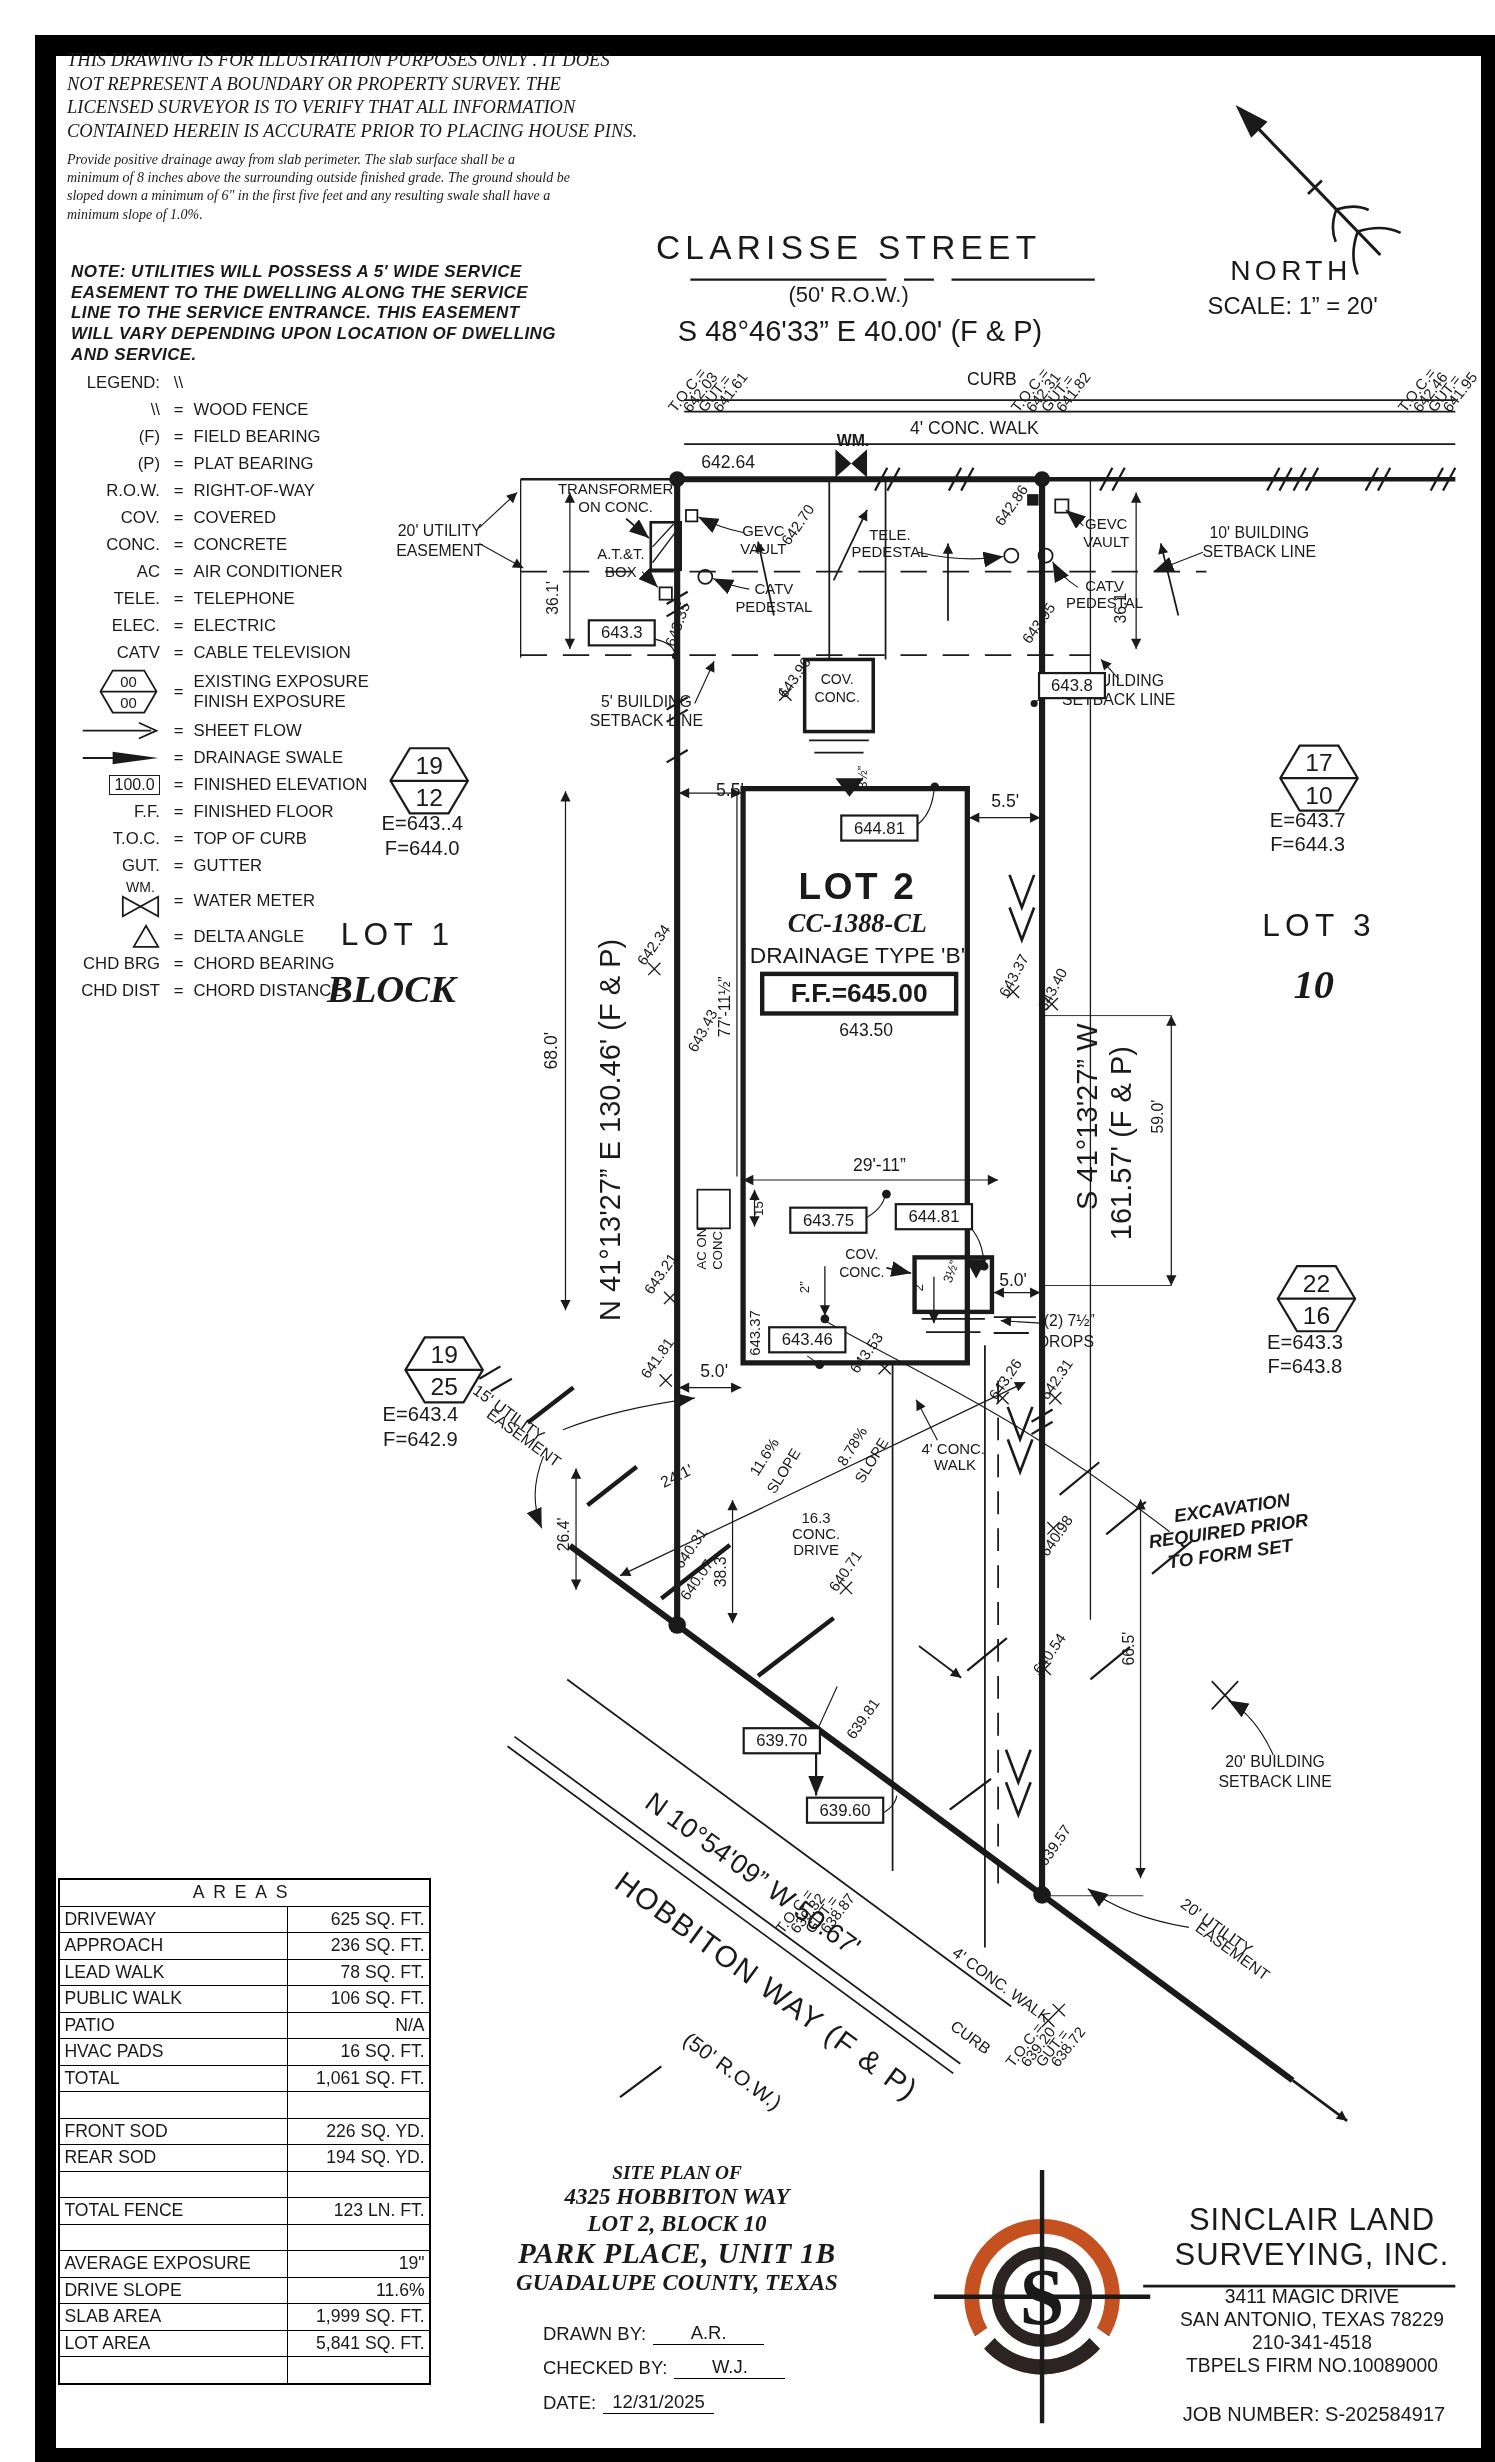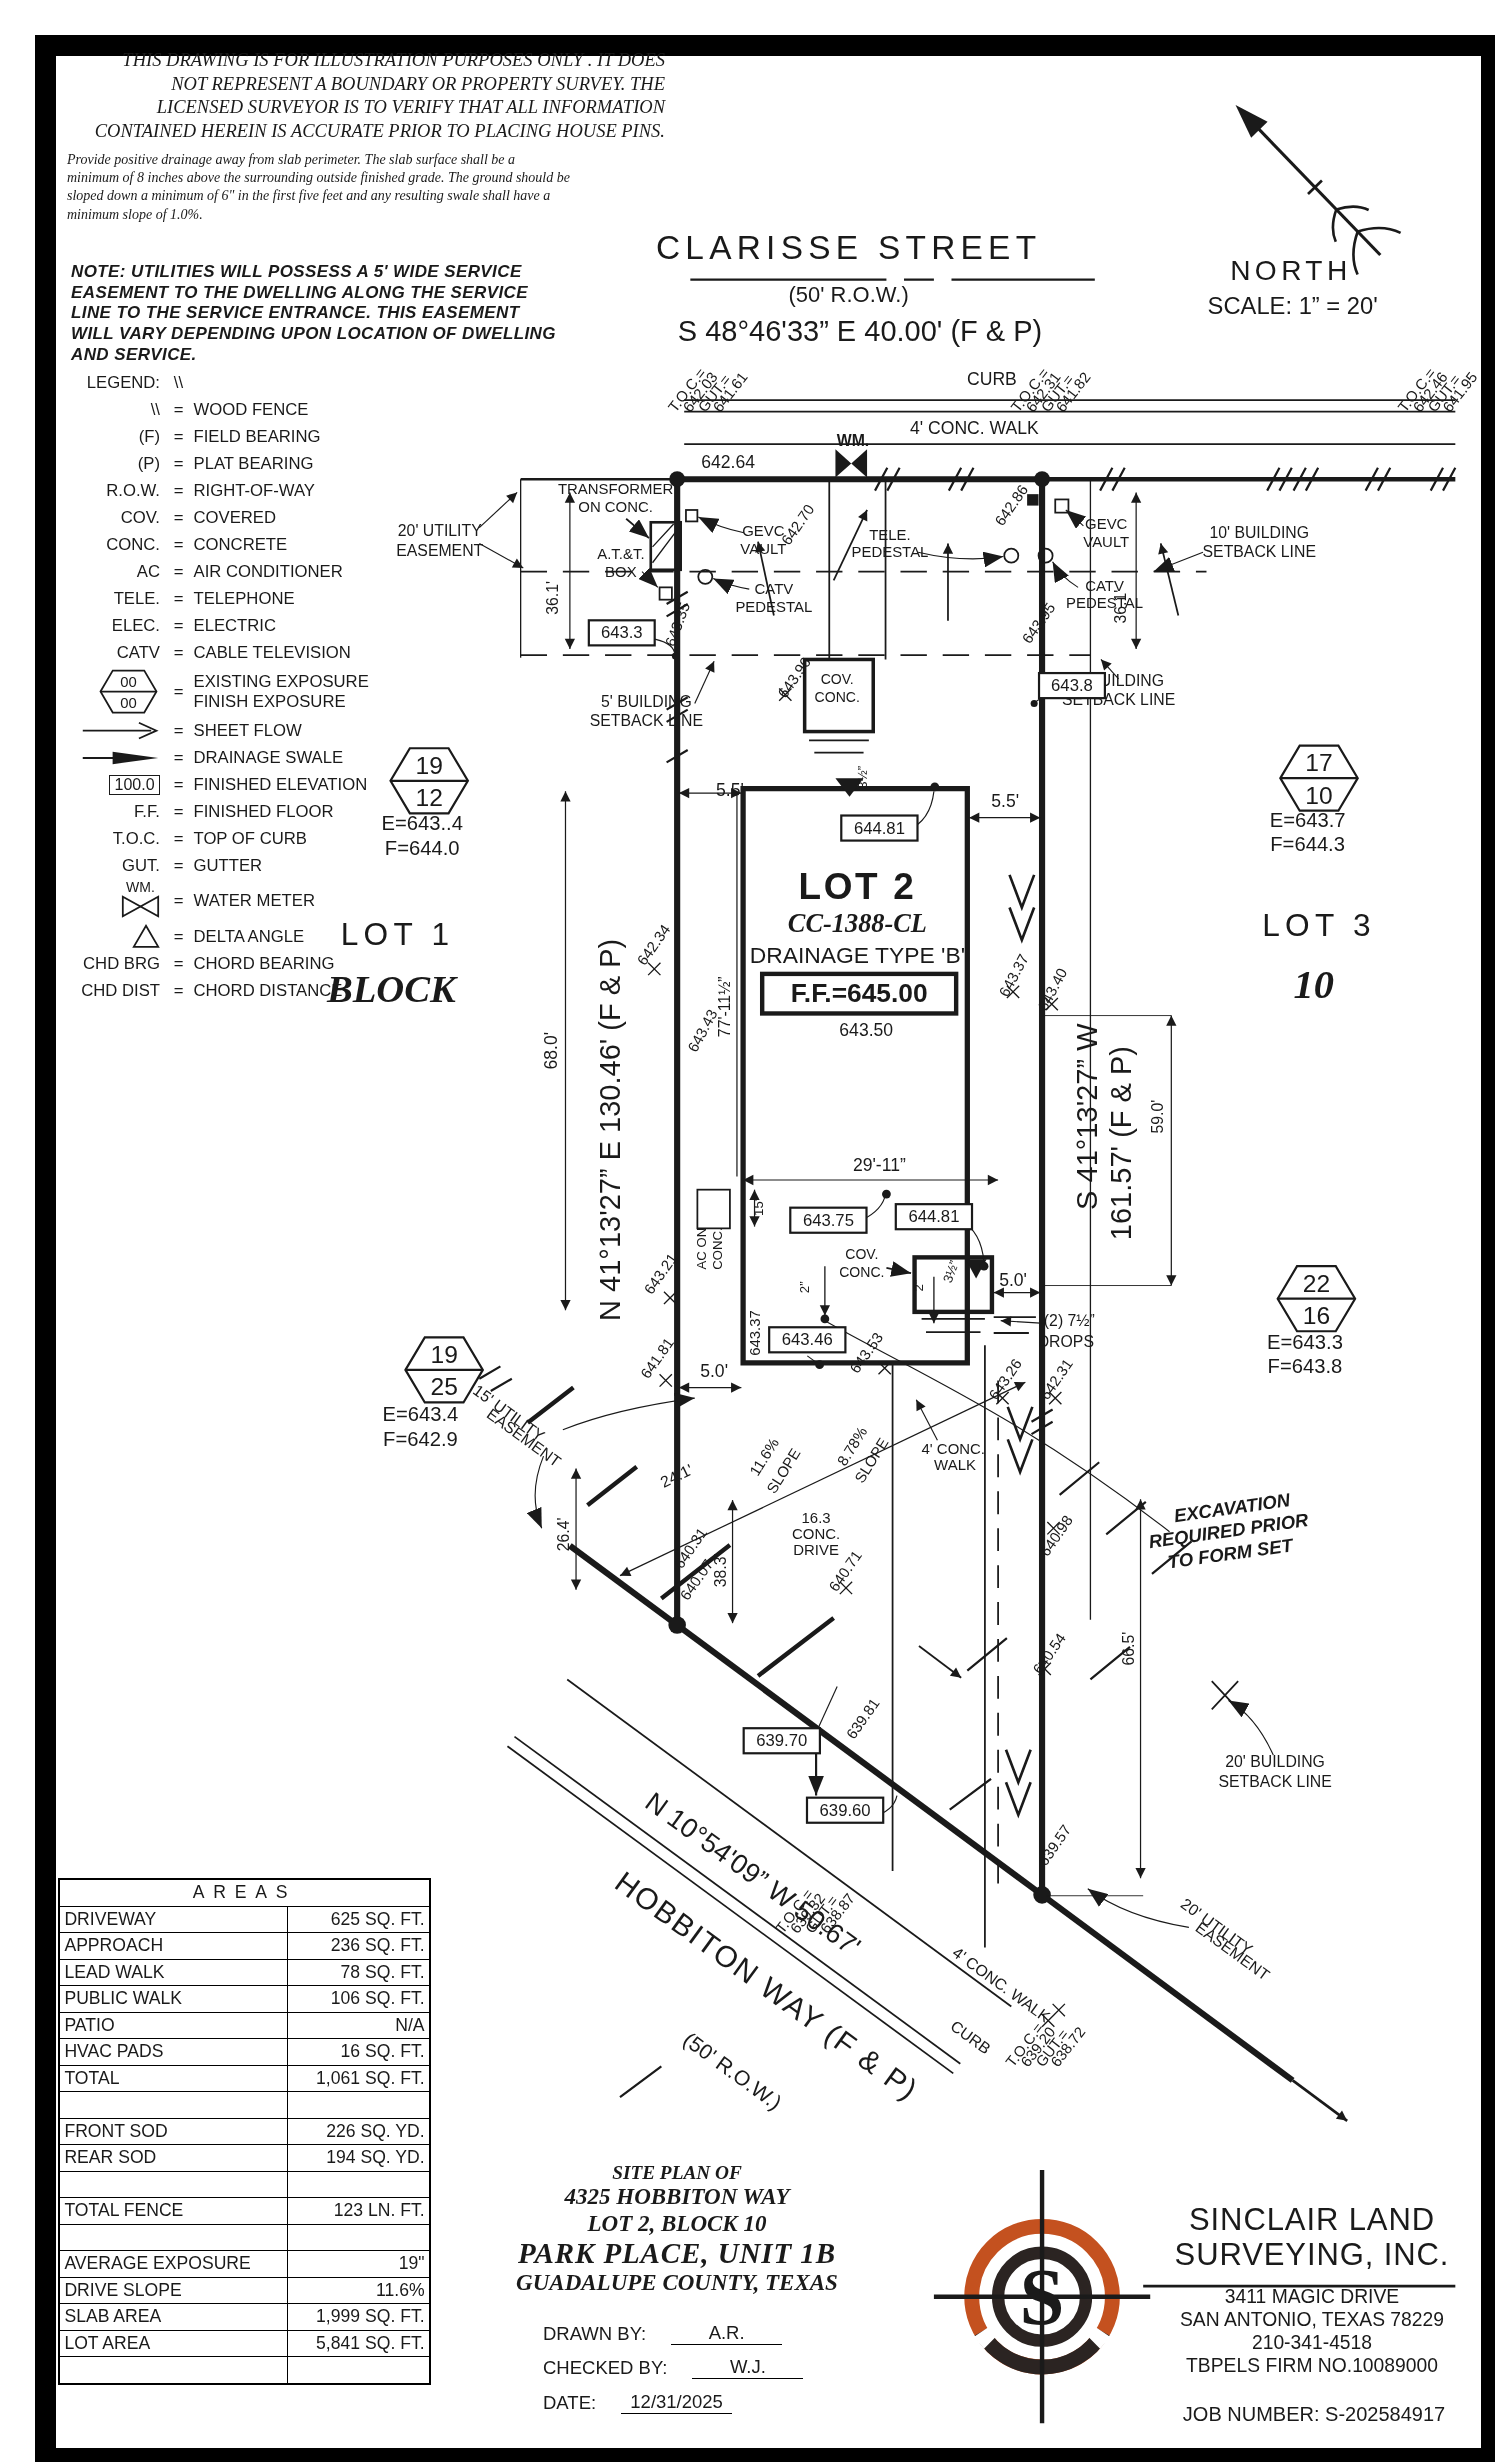--- a/index.html
+++ b/index.html
@@ -1,40 +1,40 @@
 <!DOCTYPE html>
 <html style="font-size:14px"><head>
 <meta charset="utf-8">
 <style>
   html,body{margin:0;padding:0;background:#888;}
   #page{position:relative;width:1495px;height:2462px;background:#fff;font-family:"Liberation Sans",sans-serif;color:#1a1a1a;overflow:hidden;}
   .abs{position:absolute;}
   #border{left:35px;top:35px;width:1425px;height:2392px;border:21px solid #000;}
   
-  #note1{left:67px;top:49px;width:598px;font-family:"Liberation Serif",serif;font-style:italic;font-size:18.5px;line-height:1.28;white-space:pre-line;text-align:right;}
+  #note1{left:67px;top:49px;width:598px;font-family:"Liberation Serif",serif;font-style:italic;font-size:18.5px;line-height:1.28;white-space:pre-line;}
   #note2{left:67px;top:151px;width:624px;font-family:"Liberation Serif",serif;font-style:italic;font-size:14px;line-height:1.3;white-space:pre-line;}
   #note3{left:71px;top:262px;width:510px;font-weight:bold;font-style:italic;font-size:17px;line-height:1.22;white-space:pre-line;letter-spacing:0.4px;}
   
   #legend{left:70px;top:369px;width:369px;font-size:16.7px;}
   .lrow{display:flex;align-items:center;min-height:27px;}
   .lsym{width:90px;text-align:right;flex:none;padding-right:3.5px;}
   .leq{width:30px;text-align:center;flex:none;}
   .llab{flex:1;}
   .lbox{display:inline-block;border:1.8px solid #1a1a1a;padding:0 4.4px;font-size:16px;}
   
   #areas{left:58px;top:1878px;width:373px;border:2.6px solid #000;border-collapse:collapse;font-size:17.6px;}
   #areas td,#areas th{border:1.8px solid #000;height:25.5px;padding:0 4.4px;}
   #areas th{font-weight:normal;letter-spacing:8.8px;font-size:17.6px;}
   #areas td.v{width:132px;text-align:right;white-space:nowrap;}
   
   #siteplan{left:488px;top:2162px;width:378px;text-align:center;font-family:"Liberation Serif",serif;font-weight:bold;font-style:italic;line-height:1.15;}
   #siteplan .s0{font-size:19.3px}#siteplan .s1{font-size:23px}#siteplan .s2{font-size:23px}
   #siteplan .s3{font-size:29px;letter-spacing:0.9px}#siteplan .s4{font-size:23px}
   #signoff{left:543px;top:2322px;width:290px;font-size:18.5px;}
-  .sigrow{display:flex;margin-bottom:11.4px;align-items:flex-end;gap:18px;}
+  .sigrow{display:flex;margin-bottom:11.4px;align-items:flex-end;}
   .sigl{flex:none;}
   .sigv{flex:none;min-width:97px;text-align:center;border-bottom:1.8px solid #000;margin-left:7px;padding:0 7px;}
   #company{left:1159px;top:2203px;width:306px;text-align:center;}
   #coname{font-size:31px;line-height:1.12;letter-spacing:0.9px;white-space:pre-line;}
   #coaddr{margin-top:12.3px;border-top:0;font-size:19.3px;line-height:1.2;white-space:pre-line;}
   #cojob{left:1159px;top:2403px;width:310px;font-size:20px;text-align:center;white-space:nowrap;}
   svg{position:absolute;left:0;top:0;}
   text{fill:#1a1a1a;}
 </style>
 </head>

